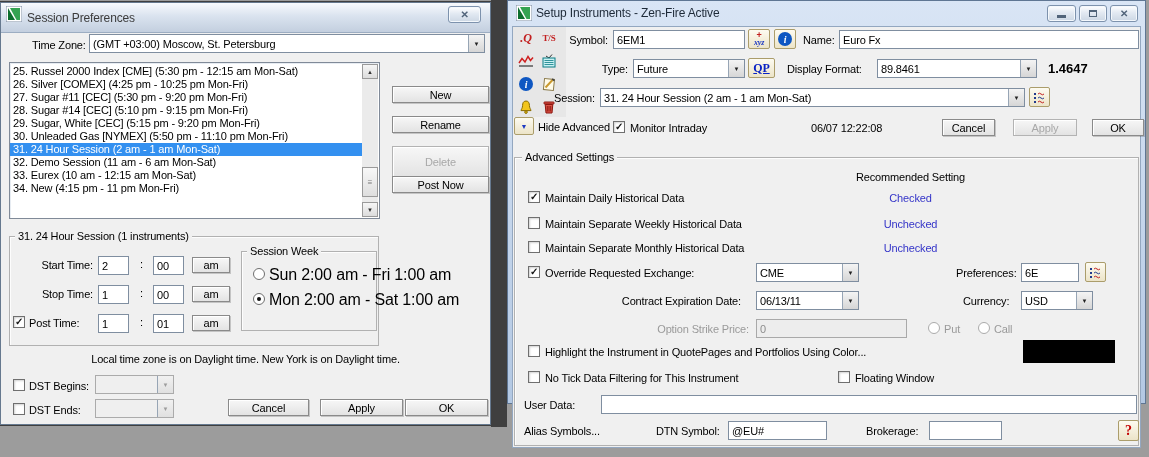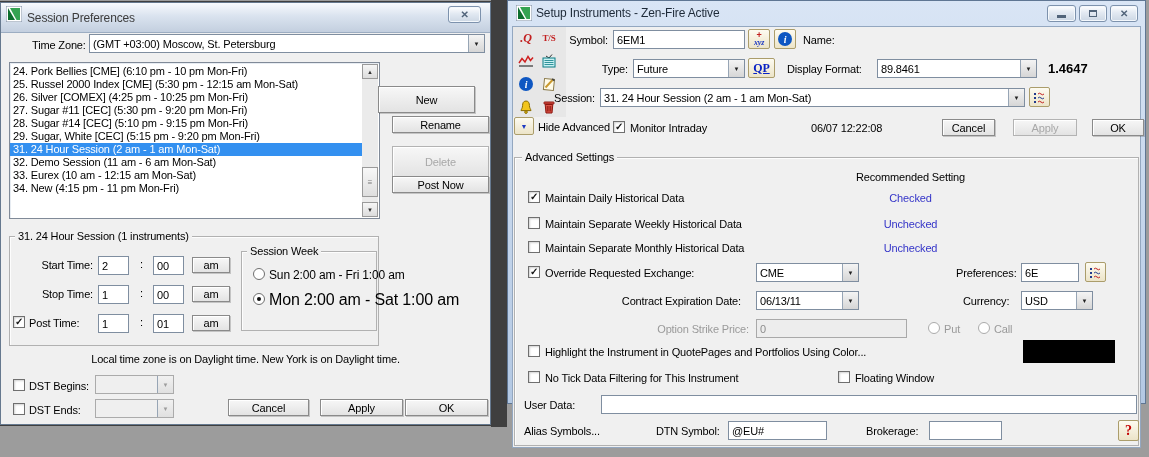--- a/index.html
+++ b/index.html
@@ -104,38 +104,38 @@
       <span>✕</span>
     </div>
 
     <span class="lbl" style="left:31px;top:36px;">Time Zone:</span>
     <div class="combo" style="left:88px;top:31px;width:396px;">
       <span class="val">(GMT +03:00) Moscow, St. Petersburg</span>
       <span class="arr">▼</span>
     </div>
 
     <div class="listbox" style="left:8px;top:59px;width:371px;height:157px;">
-      <div class="li">24. Pork Bellies [CME]  (6:10 pm - 10 pm Mon-Fri)</div>
       <div class="li">25. Russel 2000 Index [CME] (5:30 pm - 12:15 am Mon-Sat)</div>
       <div class="li">26. Silver [COMEX] (4:25 pm - 10:25 pm Mon-Fri)</div>
       <div class="li">27. Sugar #11 [CEC] (5:30 pm - 9:20 pm Mon-Fri)</div>
       <div class="li">28. Sugar #14 [CEC] (5:10 pm - 9:15 pm Mon-Fri)</div>
       <div class="li">29. Sugar, White [CEC] (5:15 pm - 9:20 pm Mon-Fri)</div>
+      <div class="li">30. Unleaded Gas [NYMEX] (5:50 pm - 11:10 pm Mon-Fri)</div>
       <div class="li sel" style="width:352px;">31. 24 Hour Session (2 am - 1 am Mon-Sat)</div>
       <div class="li">32. Demo Session (11 am - 6 am Mon-Sat)</div>
       <div class="li">33. Eurex (10 am - 12:15 am Mon-Sat)</div>
       <div class="li">34. New (4:15 pm - 11 pm Mon-Fri)</div>
       <div class="sb">
         <div class="sb-btn" style="top:0;">▲</div>
         <div class="sb-thumb" style="top:103px;height:30px;">≡</div>
         <div class="sb-btn" style="bottom:0;">▼</div>
       </div>
     </div>
 
-    <div class="btn" style="left:377px;top:83px;width:97px;height:27px;">New</div>
+    <div class="btn" style="left:391px;top:83px;width:97px;height:17px;">New</div>
     <div class="btn" style="left:391px;top:113px;width:97px;height:17px;">Rename</div>
     <div class="btn disabled" style="left:391px;top:143px;width:97px;height:32px;">Delete</div>
     <div class="btn" style="left:391px;top:173px;width:97px;height:17px;">Post Now</div>
 
     <div class="groupbox" style="left:8px;top:233px;width:370px;height:110px;"></div>
     <span class="grouplabel" style="left:14px;top:227px;">31. 24 Hour Session (1 instruments)</span>
 
     <span class="lbl rt" style="left:28px;top:256px;width:64px;">Start Time:</span>
     <input class="field" style="left: 97px; top: 253px; width: 31px;" value="2">
     <span class="lbl" style="left:139px;top:255px;">:</span>
@@ -151,21 +151,21 @@
     <div class="checkbox" style="left:12px;top:313px;">✓</div>
     <span class="lbl" style="left:28px;top:314px;">Post Time:</span>
     <input class="field" style="left: 97px; top: 311px; width: 31px;" value="1">
     <span class="lbl" style="left:139px;top:313px;">:</span>
     <input class="field" style="left: 152px; top: 311px; width: 31px;" value="01">
     <div class="btn" style="left:191px;top:312px;width:38px;height:16px;">am</div>
 
     <div class="groupbox" style="left:240px;top:248px;width:136px;height:80px;"></div>
     <span class="grouplabel" style="left:246px;top:242px;">Session Week</span>
     <div class="radio" style="left:252px;top:265px;"></div>
-    <span class="lbl" style="left:268px;top:266px;font-size:12px;">Sun 2:00 am - Fri 1:00 am</span>
+    <span class="lbl" style="left:268px;top:266px;font-size:16px;">Sun 2:00 am - Fri 1:00 am</span>
     <div class="radio on" style="left:252px;top:290px;"></div>
     <span class="lbl" style="left:268px;top:291px;font-size:16px;">Mon 2:00 am - Sat 1:00 am</span>
 
     <span class="lbl ctr" style="left:0;top:350px;width:489px;">Local time zone is on Daylight time. New York is on Daylight time.</span>
 
     <div class="checkbox" style="left:12px;top:376px;"></div>
     <span class="lbl" style="left:28px;top:377px;">DST Begins:</span>
     <div class="combo disabled" style="left:94px;top:372px;width:79px;">
       <span class="val"></span>
       <span class="arr">▼</span>
@@ -248,20 +248,21 @@
     <span class="lbl rt" style="left:40px;top:33px;width:60px;">Symbol:</span>
     <input class="field" style="left: 105px; top: 29px; width: 132px;" value="6EM1">
     <div class="tanbtn" style="left:240px;top:28px;width:22px;height:20px;">
       <span style="color:#c22020;font-weight:bold;font-size:9px;line-height:7px;">+</span>
       <span style="color:#1f3bc2;font:italic bold 8px 'Liberation Serif',serif;line-height:8px;">xyz</span>
     </div>
     <div class="tanbtn" style="left:266px;top:28px;width:22px;height:20px;">
       <span class="info-circle">i</span>
     </div>
     <span class="lbl" style="left:295px;top:33px;">Name:</span>
+    <input class="field" style="left: 331px; top: 29px; width: 300px;" value="Euro Fx">
 
     <span class="lbl rt" style="left:60px;top:62px;width:60px;">Type:</span>
     <div class="combo" style="left:125px;top:58px;width:112px;">
       <span class="val">Future</span>
       <span class="arr">▼</span>
     </div>
     <div class="tanbtn" style="left:240px;top:57px;width:27px;height:20px;">
       <span class="qp-text">QP</span>
     </div>
     <span class="lbl" style="left:279px;top:62px;">Display Format:</span>

